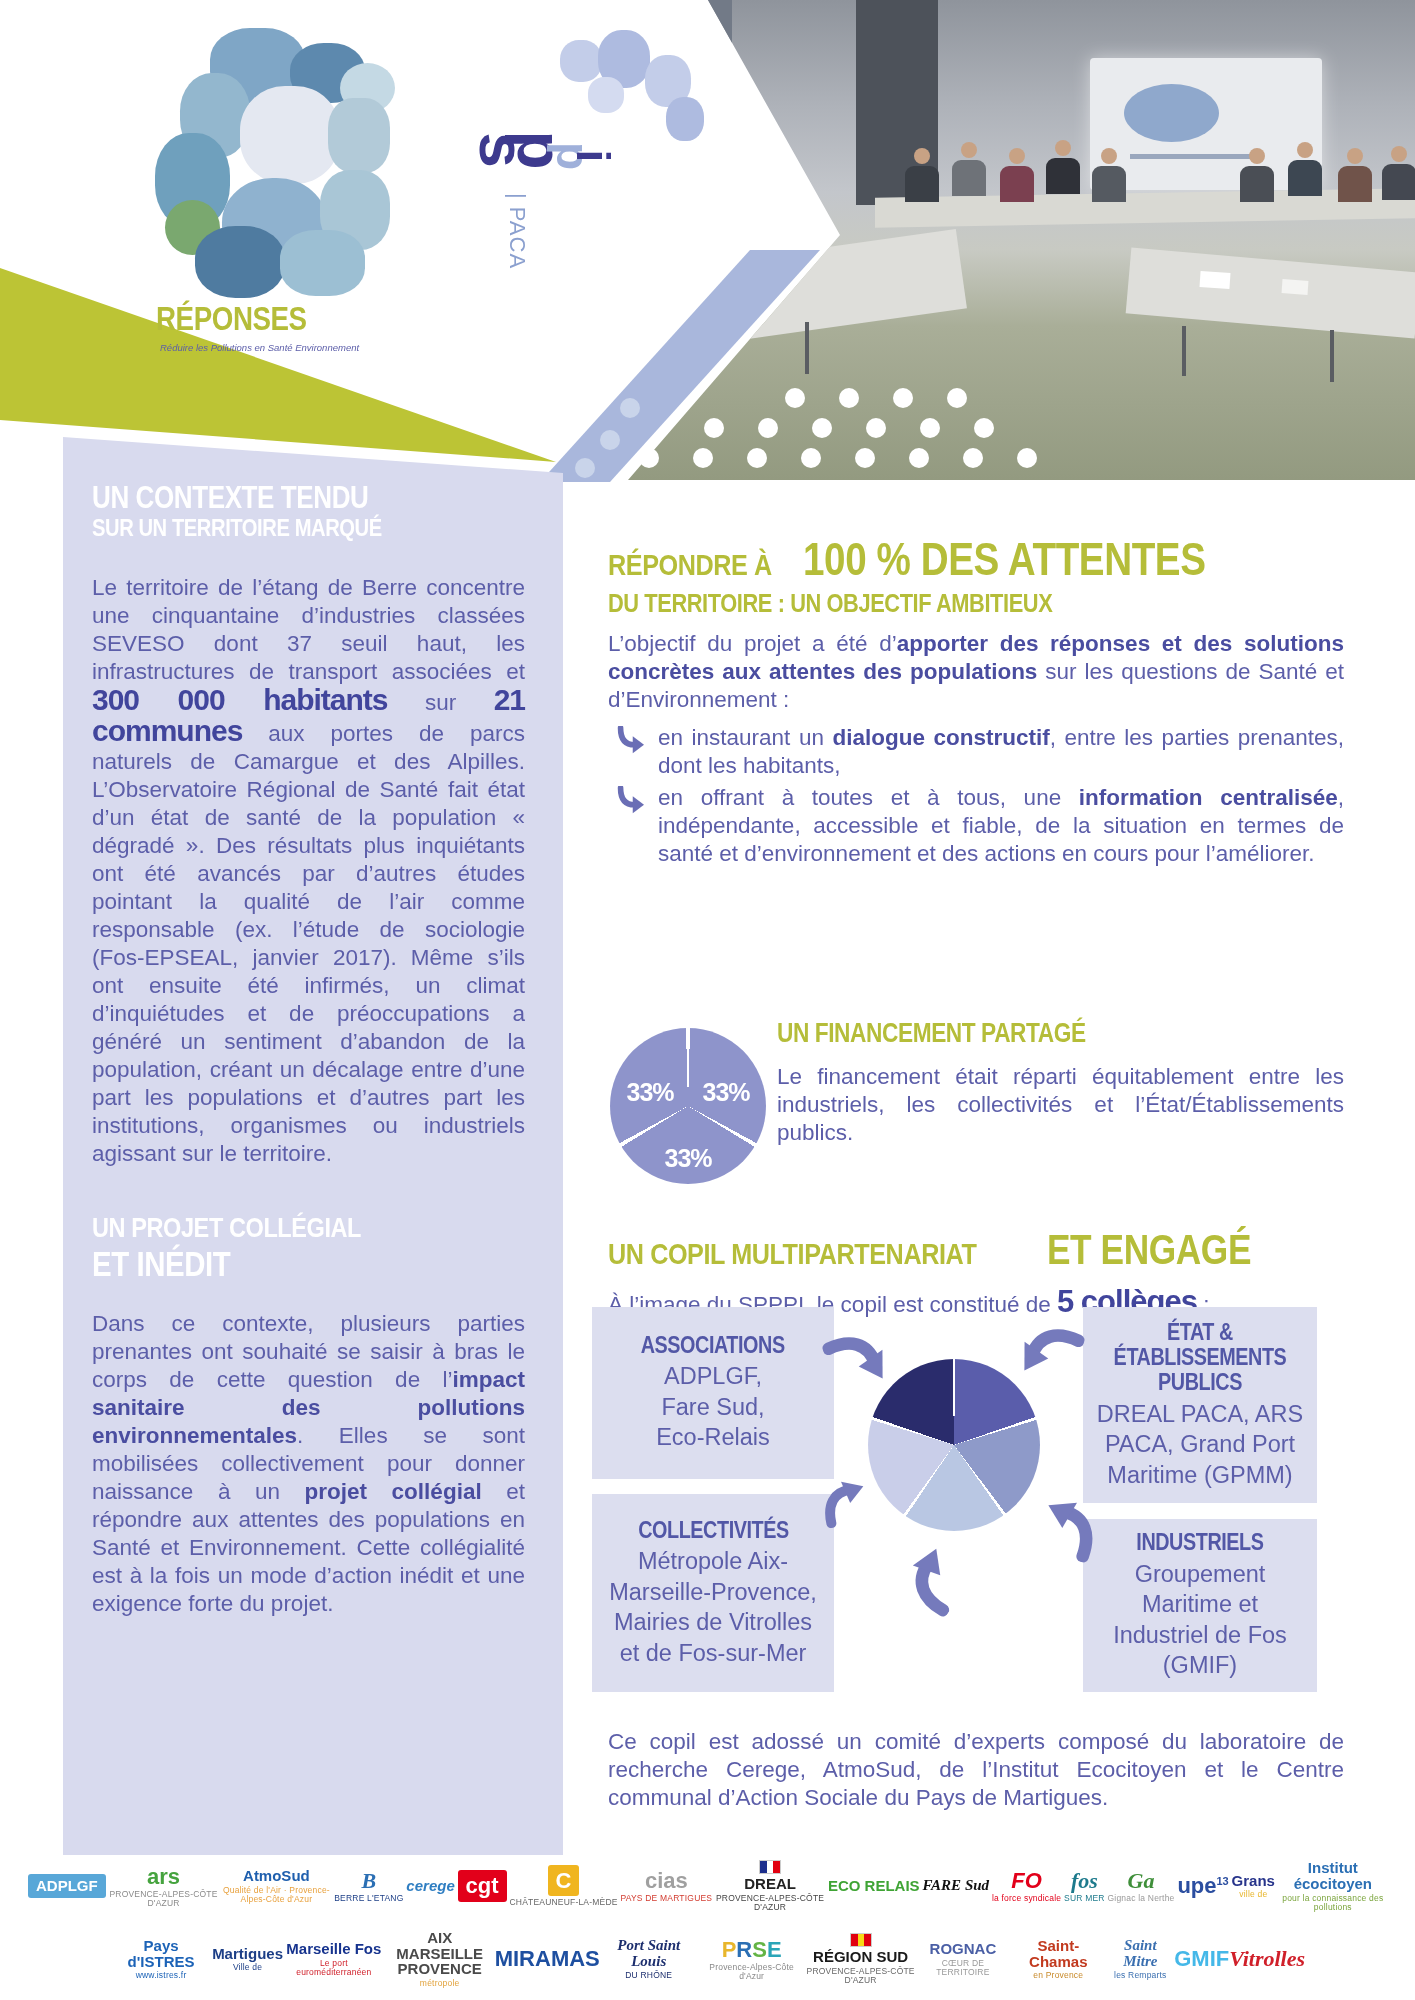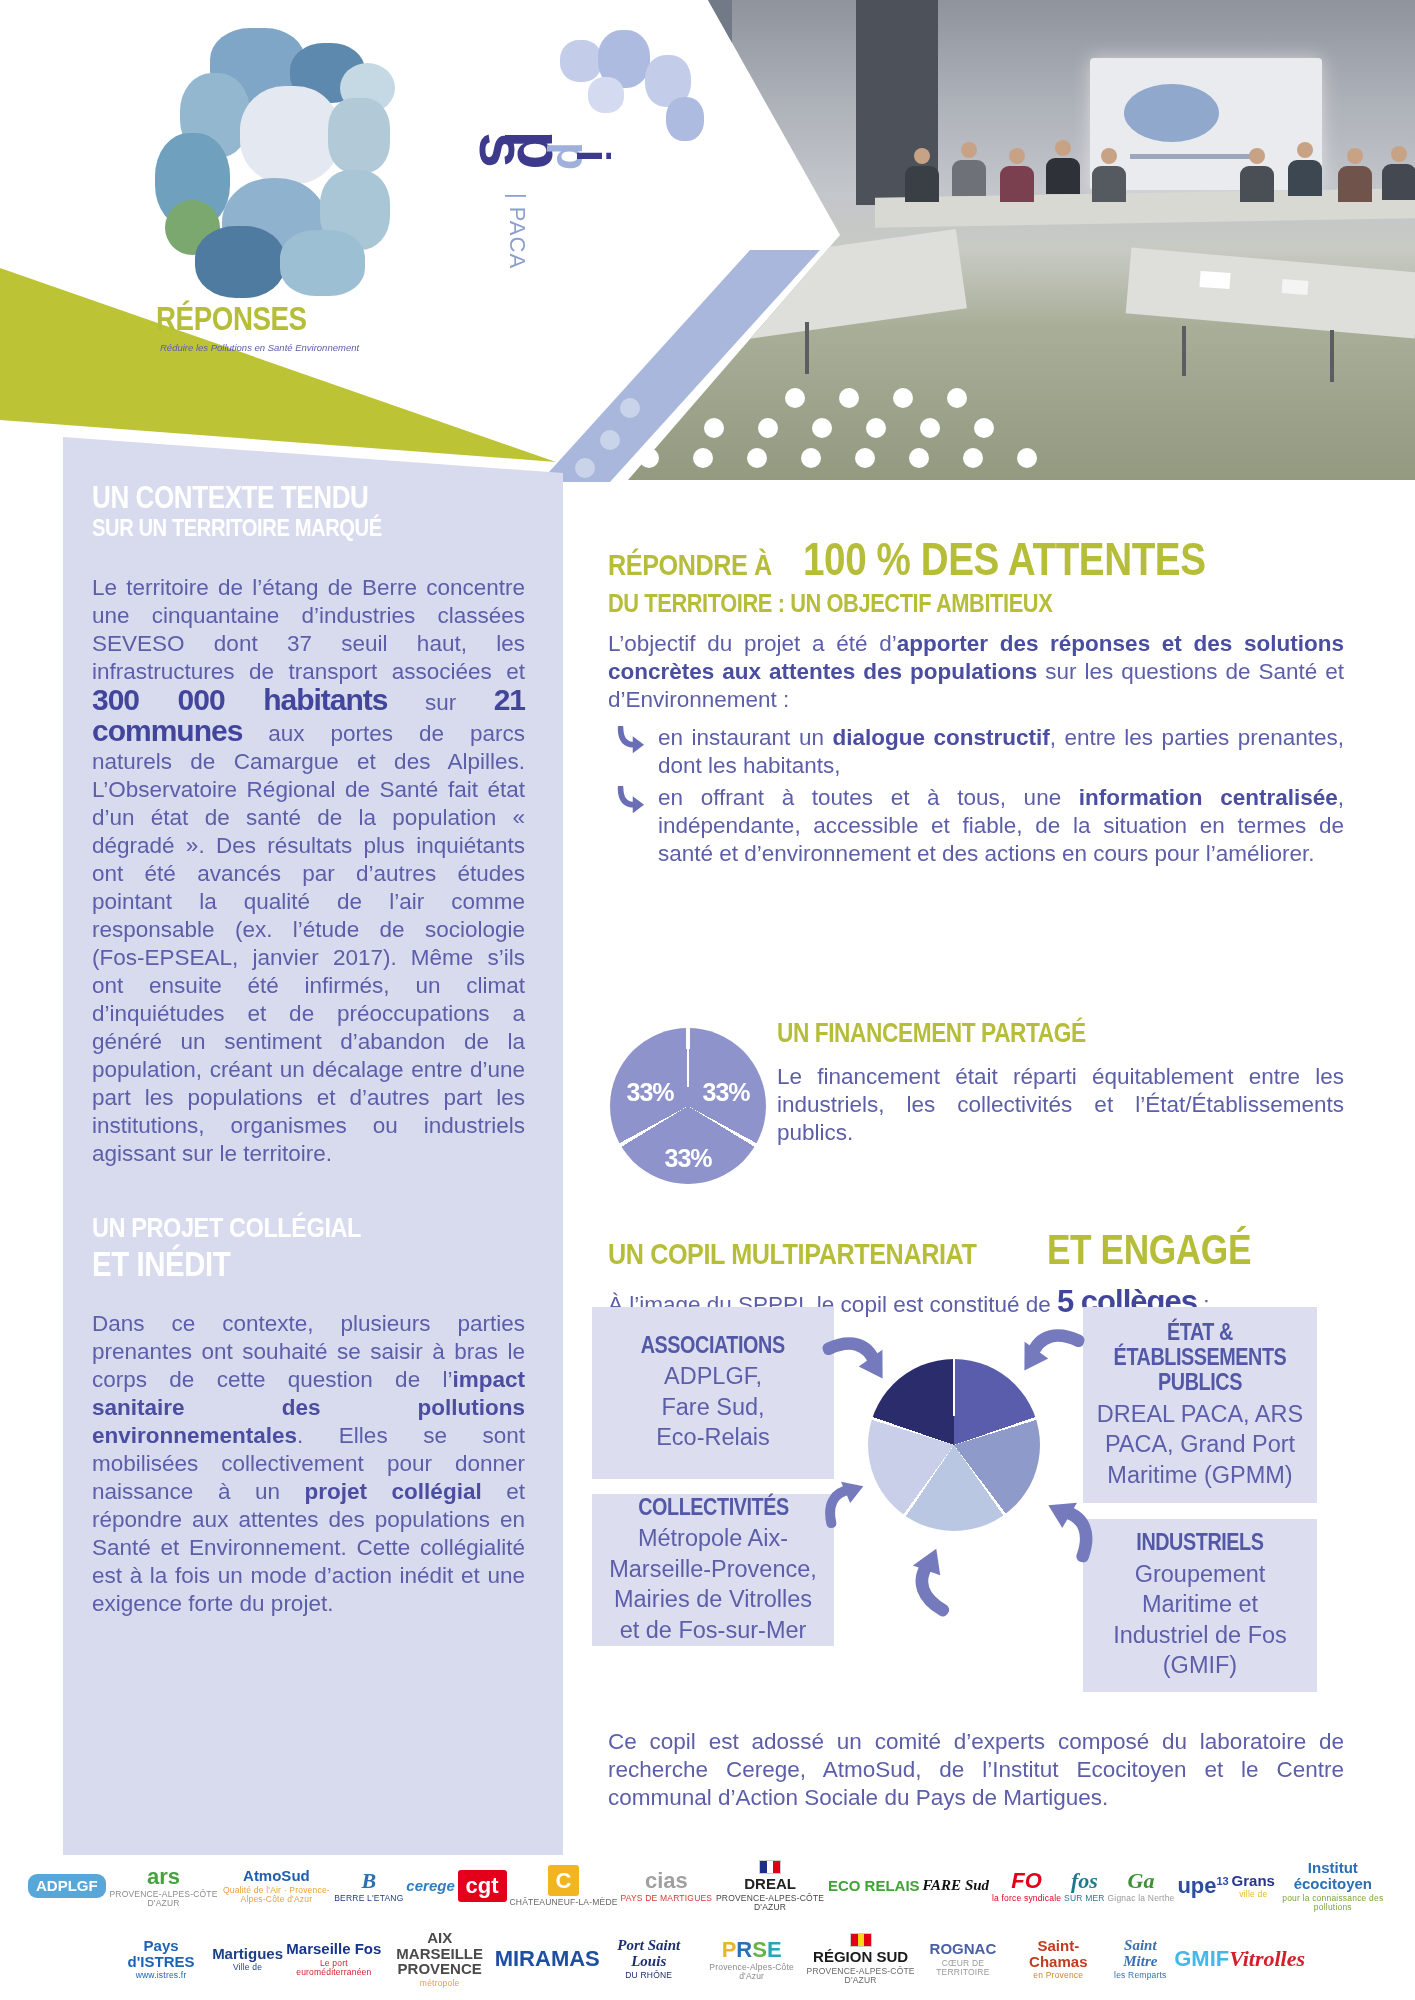--- a/index.html
+++ b/index.html
@@ -304,21 +304,21 @@
     <div class="dbox" style="left:146px;top:7px;width:242px;height:172px;">
       <span class="dbox-title cond-c">ASSOCIATIONS</span>
       <div class="dbox-body">ADPLGF,
 Fare Sud,
 Eco-Relais</div>
     </div>
     <div class="dbox" style="left:637px;top:7px;width:234px;height:196px;">
       <span class="dbox-title cond-c">ÉTAT &amp; ÉTABLISSEMENTS PUBLICS</span>
       <div class="dbox-body">DREAL PACA, ARS PACA, Grand Port Maritime (GPMM)</div>
     </div>
-    <div class="dbox" style="left:146px;top:194px;width:242px;height:152px;">
+    <div class="dbox" style="left:146px;top:194px;width:242px;height:198px;">
       <span class="dbox-title cond-c">COLLECTIVITÉS</span>
       <div class="dbox-body">Métropole Aix-Marseille-Provence, Mairies de Vitrolles et de Fos-sur-Mer</div>
     </div>
     <div class="dbox" style="left:637px;top:219px;width:234px;height:173px;">
       <span class="dbox-title cond-c">INDUSTRIELS</span>
       <div class="dbox-body">Groupement Maritime et Industriel de Fos (GMIF)</div>
     </div>
 
     <div id="copil-pie"></div>
 
@@ -341,21 +341,21 @@
     <svg class="carrow" style="left:375px;top:180px;transform:rotate(-8deg);" width="46" height="46" viewBox="0 0 60 60">
         <path d="M10 54 C8 30 18 14 40 14" fill="none" stroke="#757abc" stroke-width="13" stroke-linecap="round"></path>
         <path d="M30 2 L58 12 L38 31 Z" fill="#757abc"></path>
       </svg>
   </div>
 
   <p id="copil-footer" class="abs rc body-txt just">Ce copil est adossé un comité d’experts composé du laboratoire de recherche Cerege, AtmoSud, de l’Institut Ecocitoyen et le Centre communal d’Action Sociale du Pays de Martigues.</p>
 
   <div id="logo-row1" class="abs logo-row">
       <div class="logo-chip">
-        <span class="main" style="color: rgb(255, 255, 255); background: rgb(88, 167, 216); padding: 4px 8px; border-radius: 9px;">ADPLGF</span>
+        <span class="main" style="color: rgb(255, 255, 255); background: rgb(88, 167, 216); padding: 4px 8px; border-radius: 3px;">ADPLGF</span>
       </div>
       <div class="logo-chip">
         <span class="main big" style="color: rgb(69, 163, 62);">ars</span>
         <div class="sub" style="color: rgb(138, 138, 138);">PROVENCE-ALPES-CÔTE D'AZUR</div>
       </div>
       <div class="logo-chip">
         <span class="main" style="color: rgb(31, 95, 174);">AtmoSud</span>
         <div class="sub" style="color: rgb(232, 161, 61);">Qualité de l'Air · Provence-Alpes-Côte d'Azur</div>
       </div>
       <div class="logo-chip">

